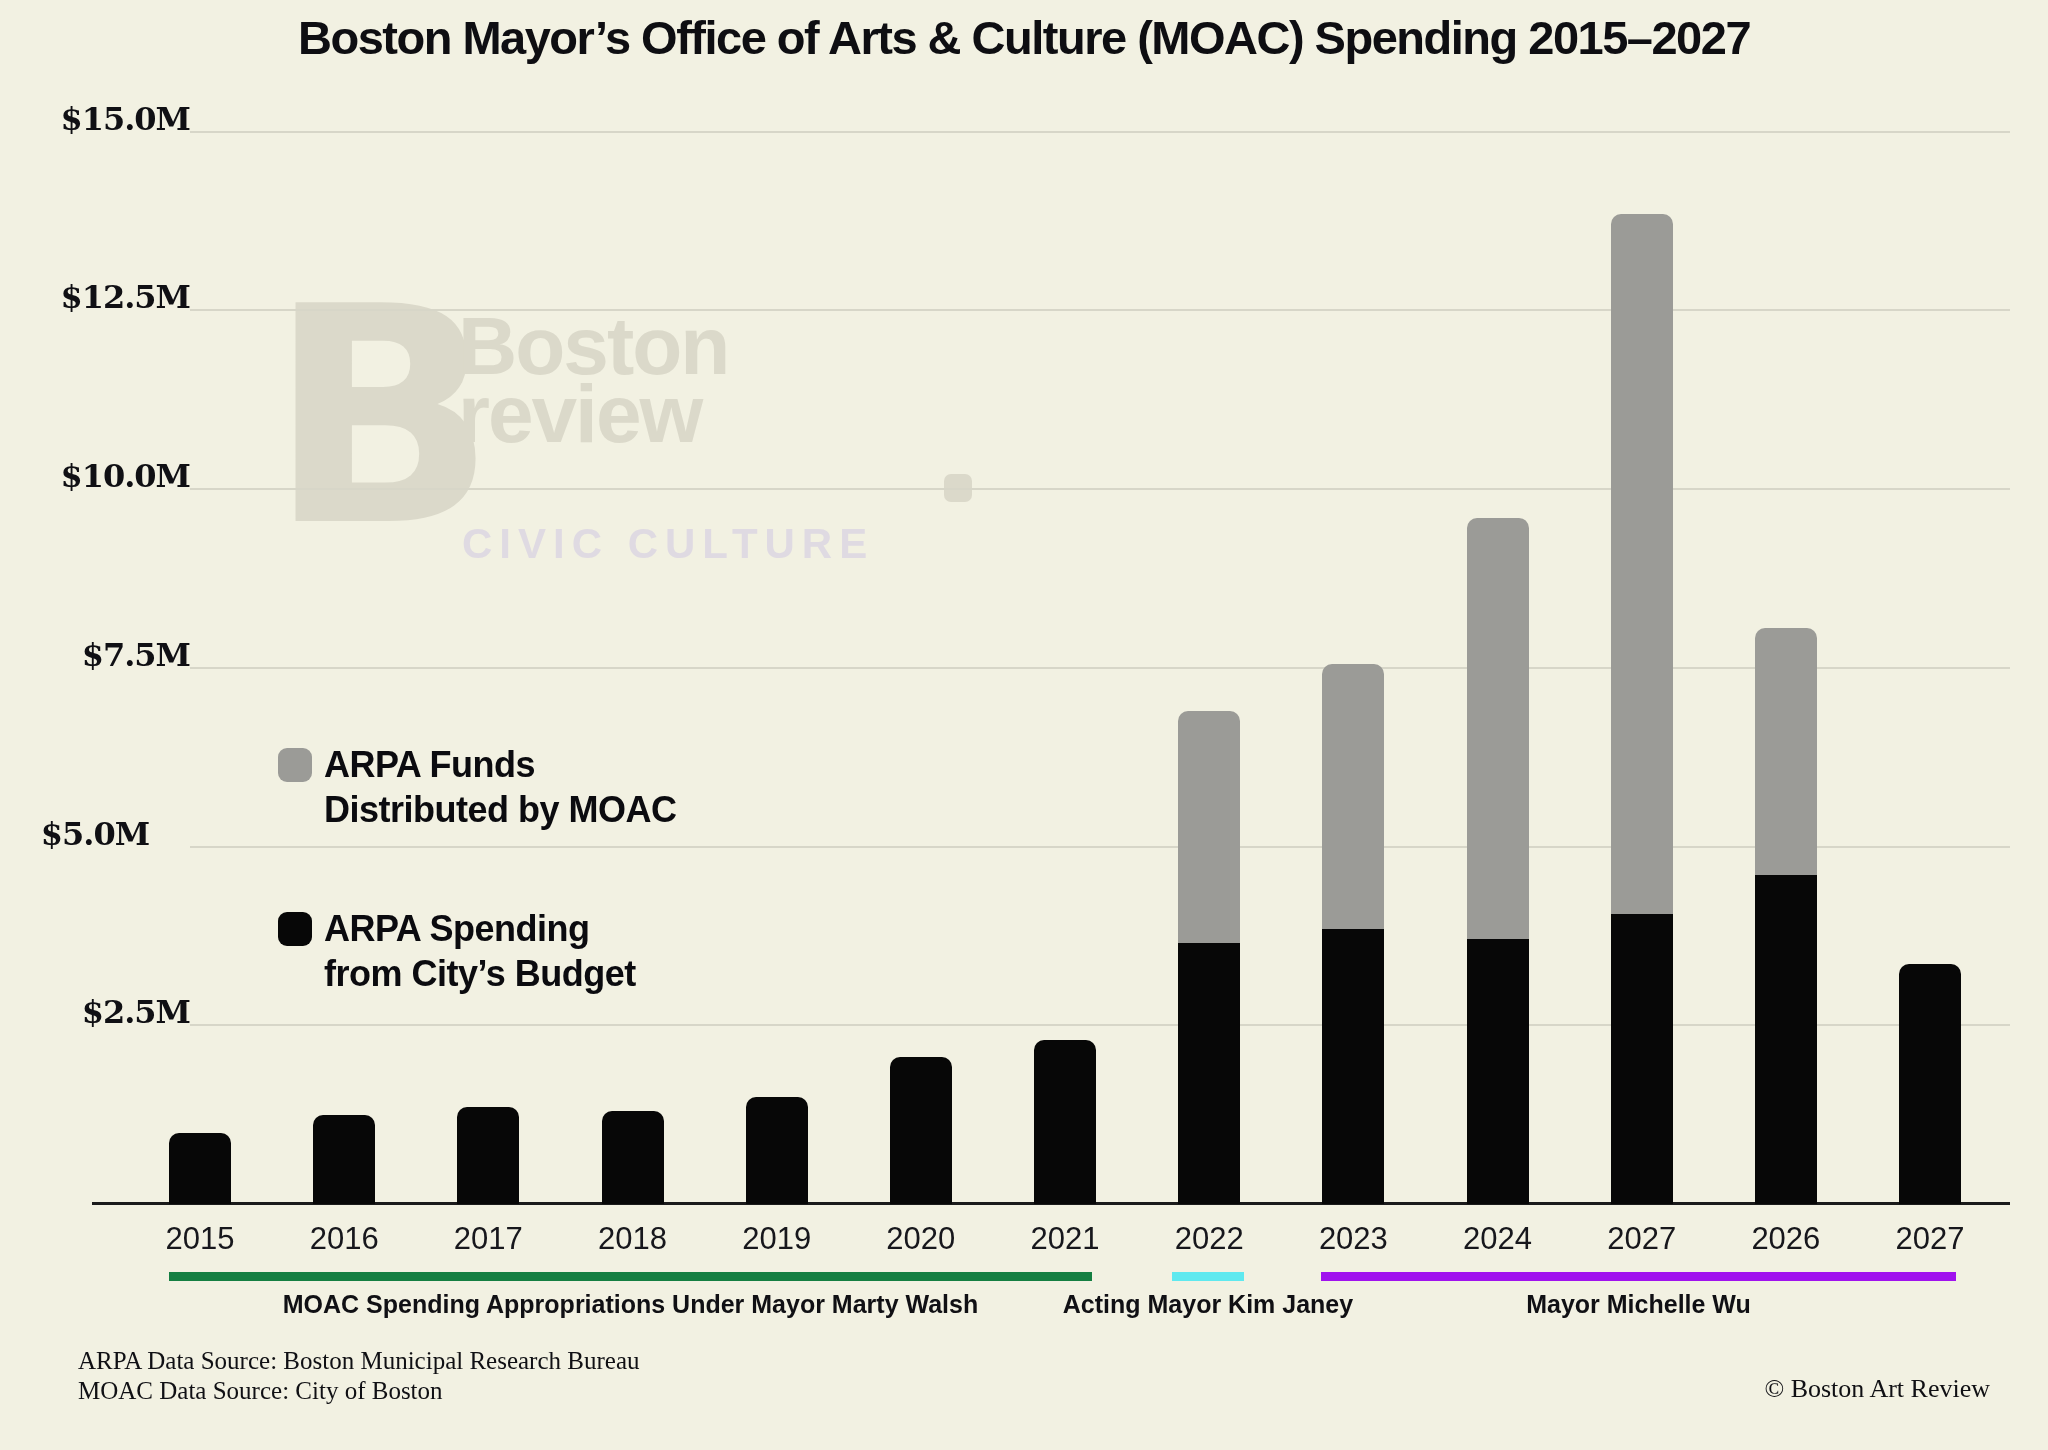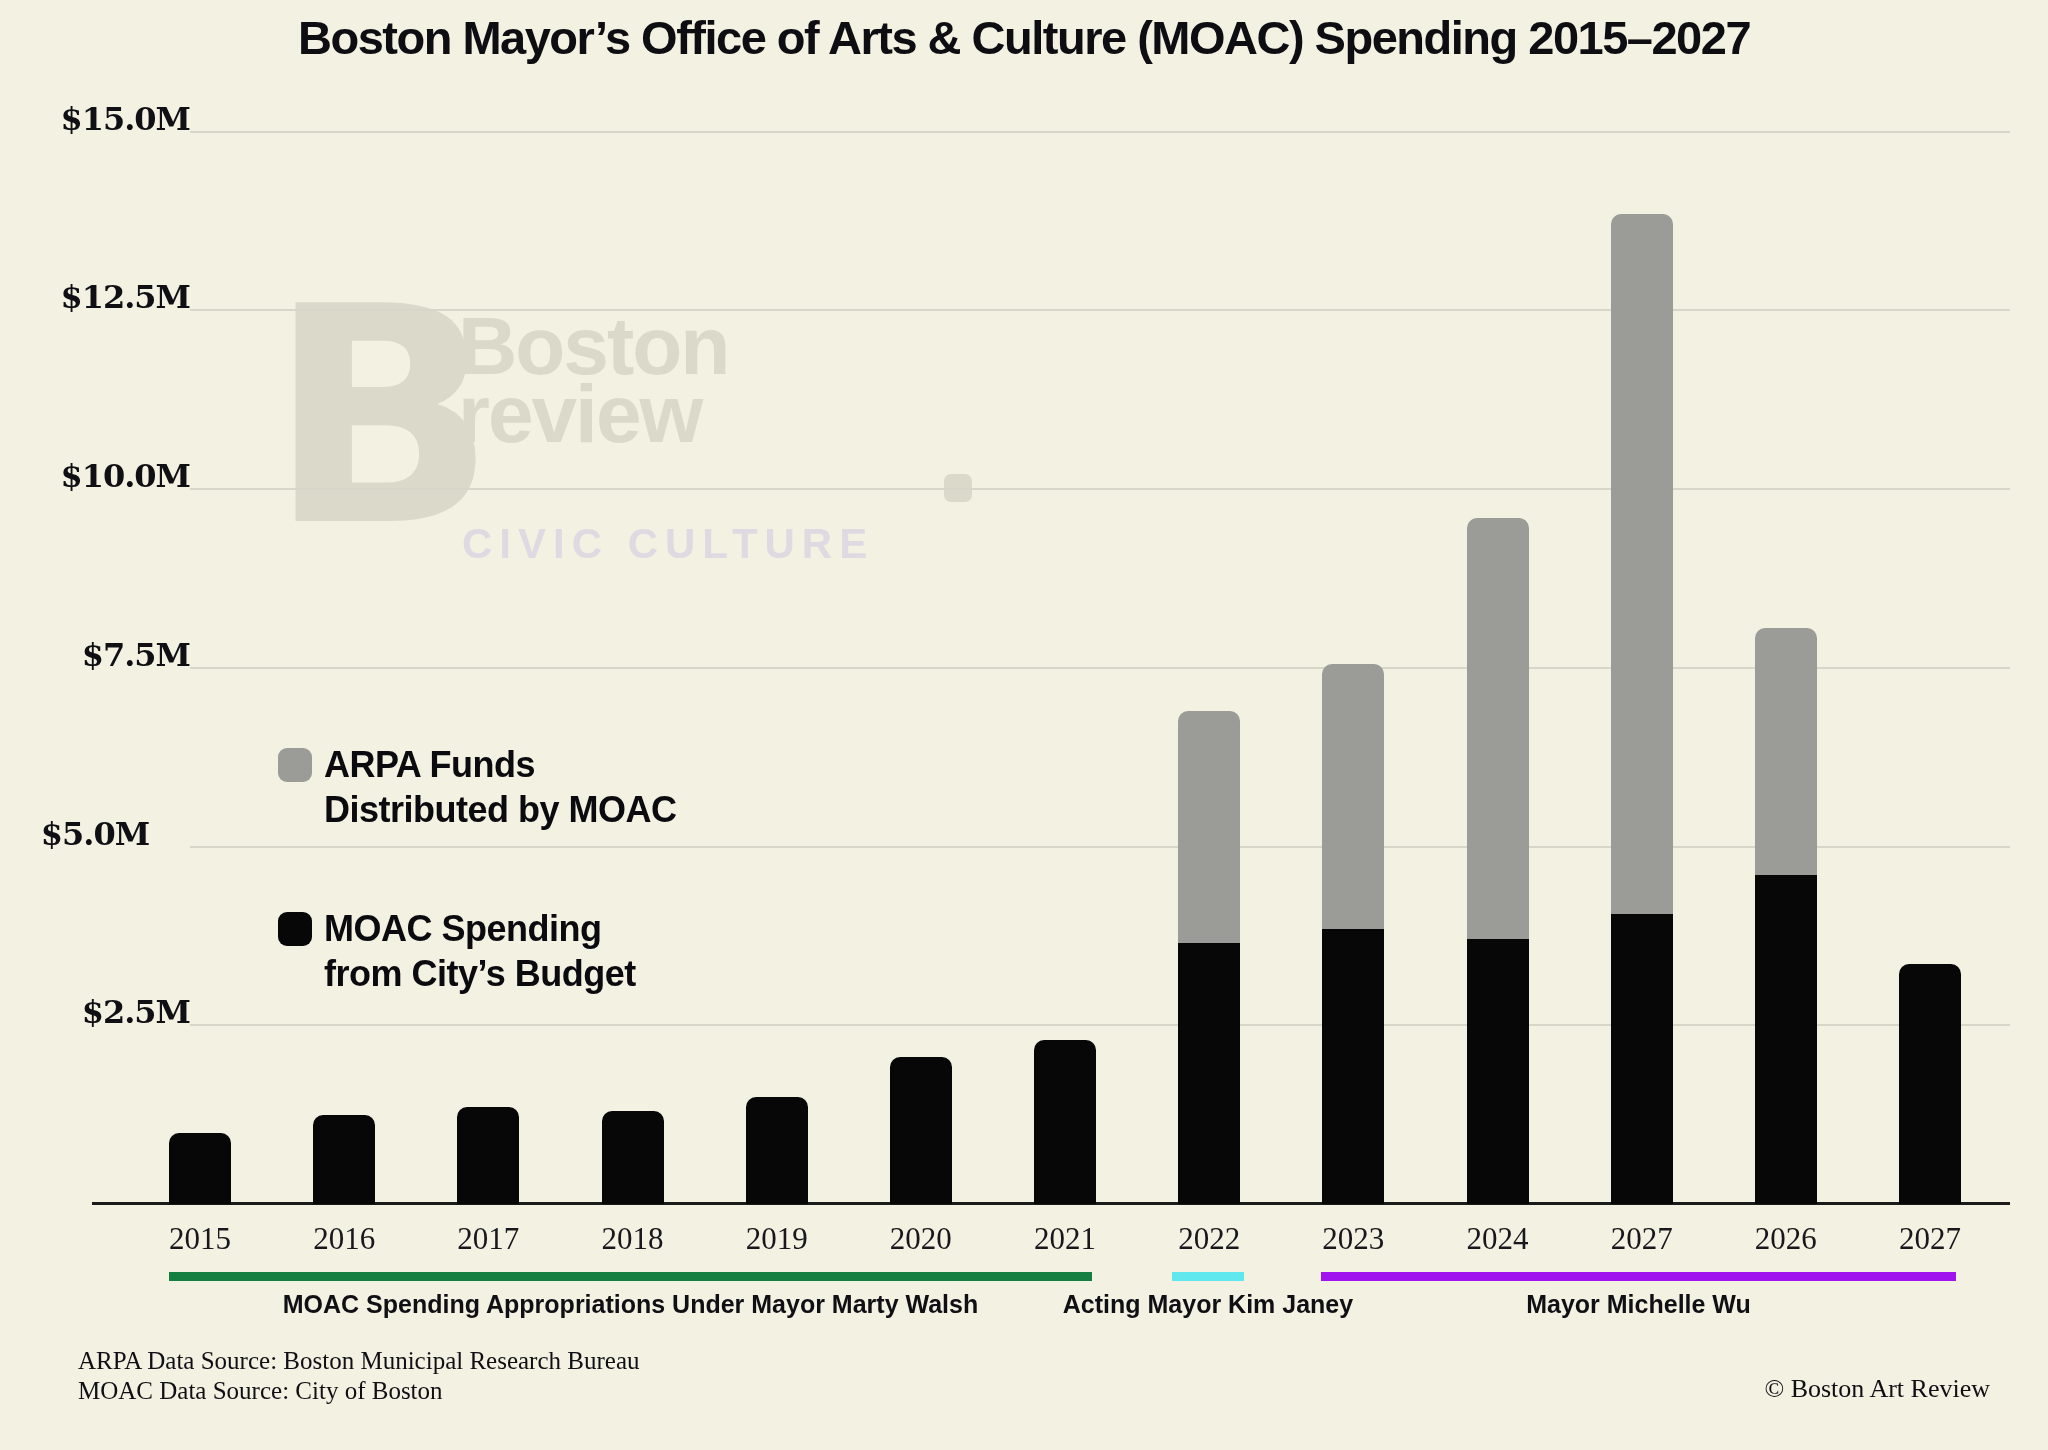--- a/index.html
+++ b/index.html
@@ -9,21 +9,21 @@
   .title{left:0;top:10px;width:2048px;text-align:center;font-size:47px;font-weight:700;
          letter-spacing:-1.5px;color:#0e0e12;}
   
   #chart{left:0;top:0;width:2048px;height:1450px;}
   .gridline{position:absolute;height:2px;background:#d7d6c8;}
   .axisline{position:absolute;height:3px;background:#1b1b1b;}
   .ytick{position:absolute;width:190px;text-align:right;font-family:"DejaVu Serif",serif;
          font-weight:700;font-size:32px;letter-spacing:-1px;color:#101014;line-height:34px;}
   .bar{position:absolute;}
   .bar.rounded{border-radius:10px 10px 0 0;}
-  .xtick{position:absolute;width:144px;text-align:center;font-family:Liberation Serif, serif;
+  .xtick{position:absolute;width:144px;text-align:center;font-family:Liberation Sans, sans-serif;
          font-size:31px;color:#17171c;}
   
   .wm-logo{left:268px;top:268px;font-size:300px;font-weight:700;color:#dbd9ca;line-height:300px;
            font-family:"DejaVu Sans",sans-serif;letter-spacing:-8px;}
   .wm-text{left:458px;top:312px;font-size:82px;font-weight:700;color:#dbd9ca;line-height:68px;
            letter-spacing:-2px;}
   .wm-dot{left:944px;top:474px;width:28px;height:28px;border-radius:7px;background:#dbd9ca;}
   .wm-tagline{left:462px;top:520px;font-size:42px;font-weight:700;color:#dfdae2;letter-spacing:7px;}
   
   .legend-entry{position:absolute;left:278px;display:flex;align-items:flex-start;}
@@ -104,21 +104,21 @@
   <div class="legend-entry" style="top:742px;">
     <div class="swatch" id="swatch-arpa" style="background: rgb(155, 155, 151);"></div>
     <div class="legend-text">
       <div>ARPA Funds</div>
       <div>Distributed by MOAC</div>
     </div>
   </div>
   <div class="legend-entry" style="top:906px;">
     <div class="swatch" id="swatch-moac" style="background: rgb(7, 7, 7);"></div>
     <div class="legend-text">
-      <div>MOAC Spending</div>
+      <div>ARPA Spending</div>
       <div>from City’s Budget</div>
     </div>
   </div>
 
   <div id="annotations">
       <div class="mayor-bar" style="left: 169px; width: 923px; background: rgb(21, 127, 66);"></div>
       <div class="mayor-label" style="left: 630.5px;">MOAC Spending Appropriations Under Mayor Marty Walsh</div>
       <div class="mayor-bar" style="left: 1172px; width: 72px; background: rgb(95, 233, 239);"></div>
       <div class="mayor-label" style="left: 1208px;">Acting Mayor Kim Janey</div>
       <div class="mayor-bar" style="left: 1321px; width: 635px; background: rgb(160, 18, 238);"></div>

